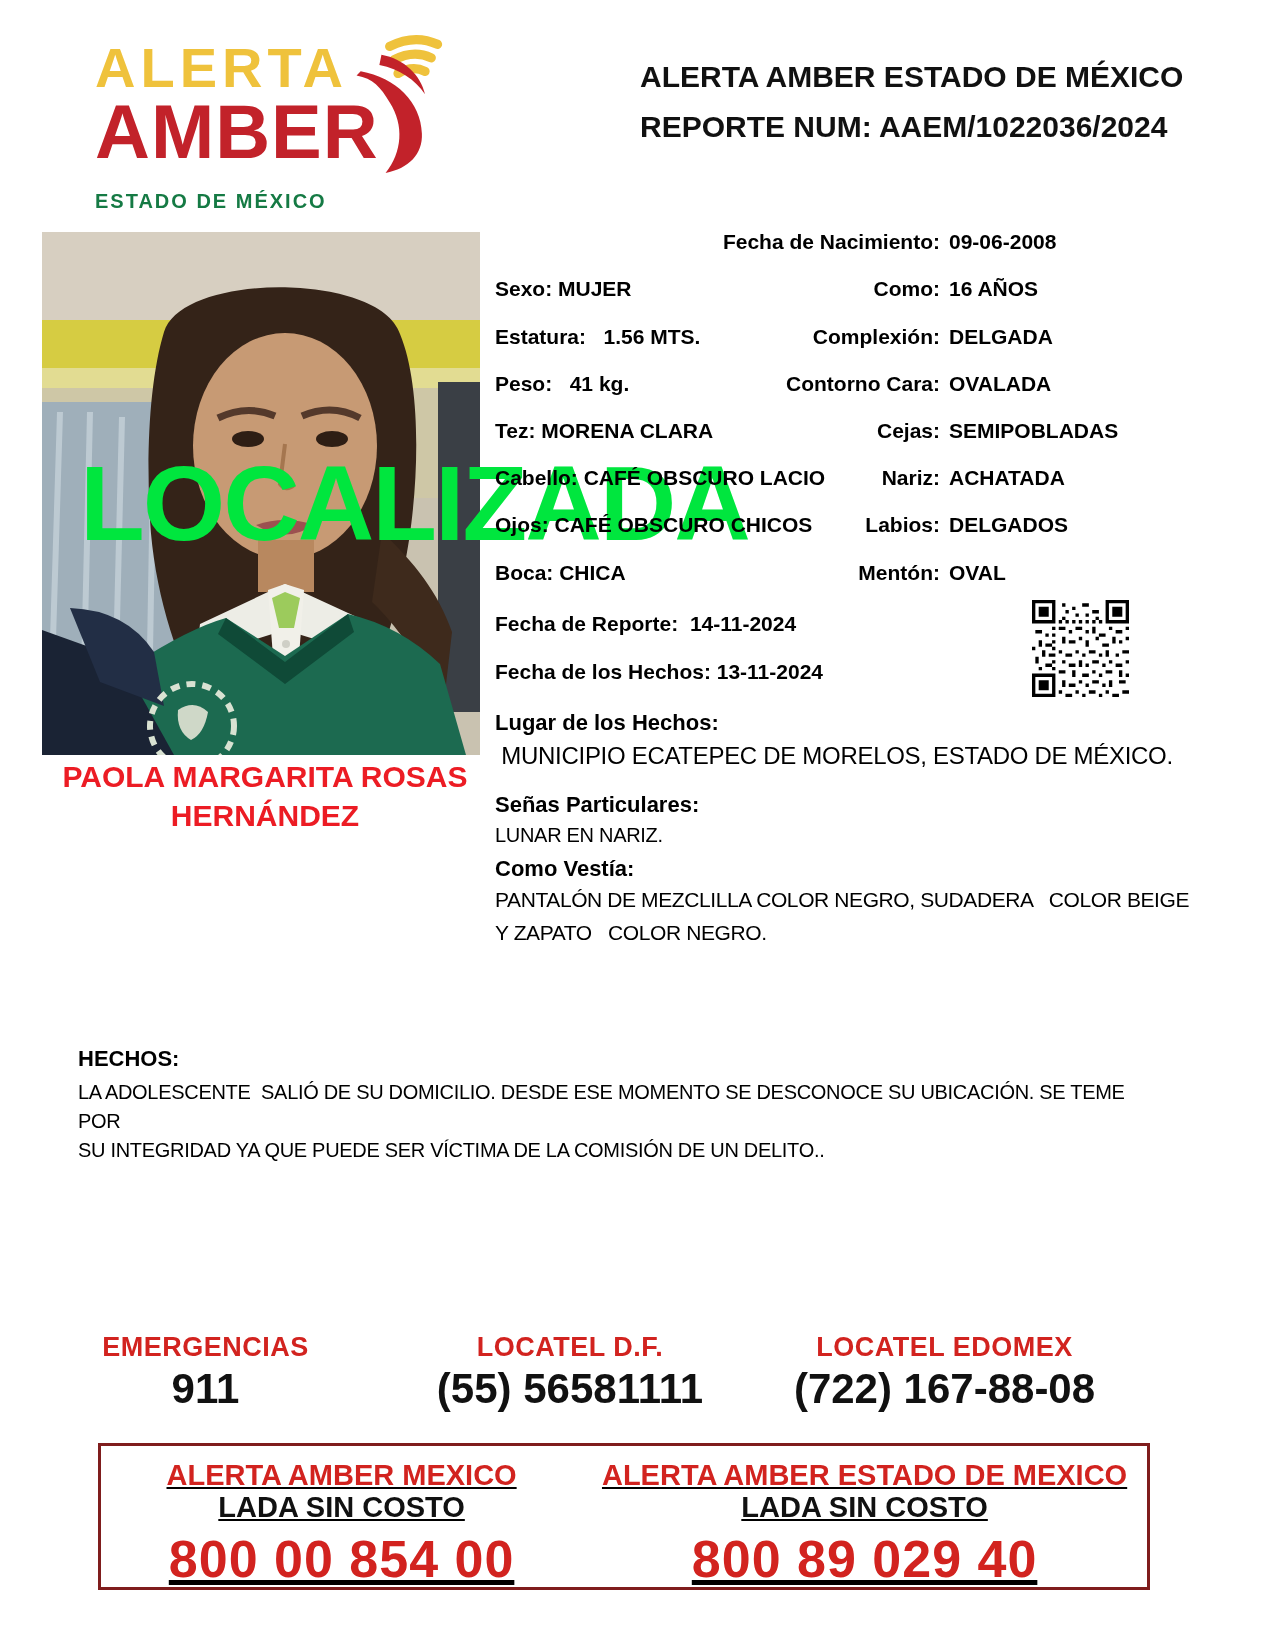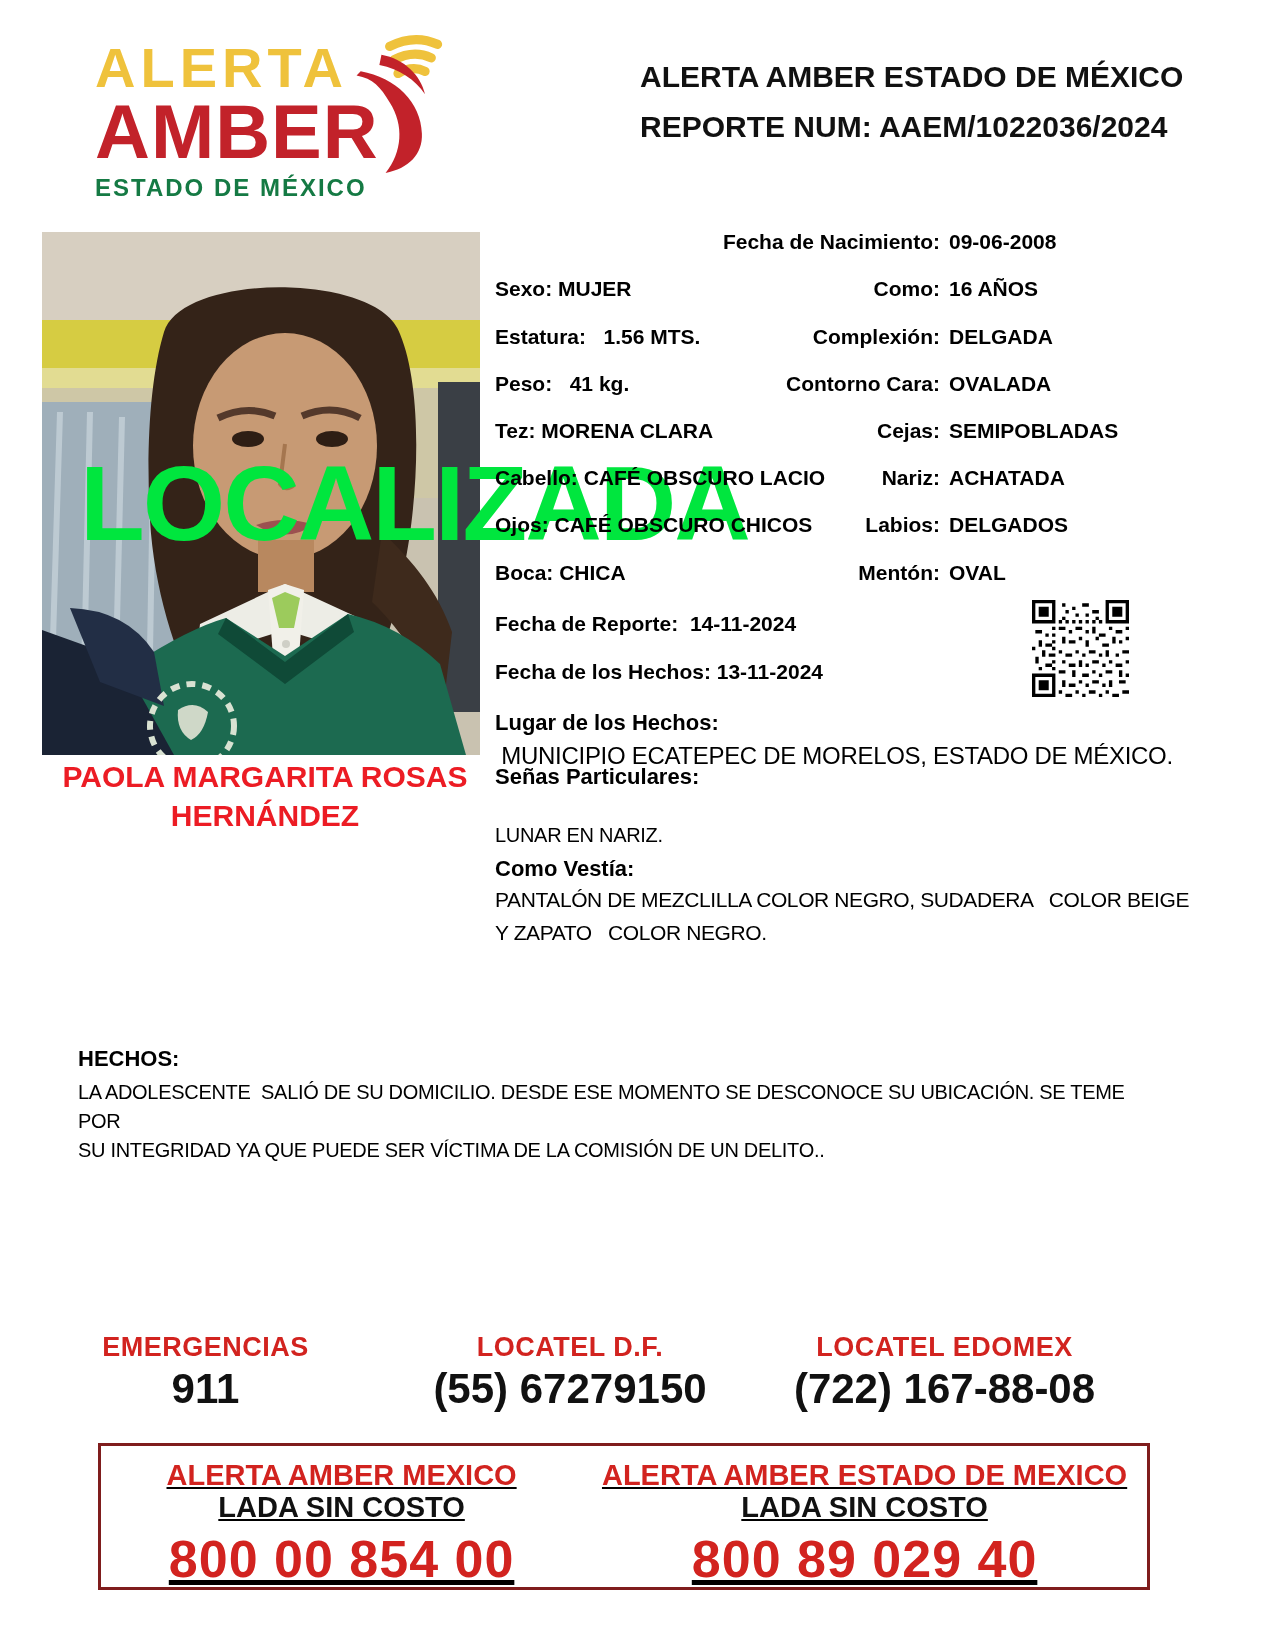--- a/index.html
+++ b/index.html
@@ -3,21 +3,21 @@
 <meta charset="utf-8">
 <style>
   html,body{margin:0;padding:0;background:#fff;}
   .page{position:relative;width:1275px;height:1650px;background:#ffffff;overflow:hidden;
         font-family:"Liberation Sans","DejaVu Sans",sans-serif;color:#000;padding-left:45px;}
 
   
   .logo{position:absolute;left:95px;top:40px;width:320px;height:180px;}
   .logo-l1{font-size:56px;font-weight:bold;color:var(--logo_yellow);letter-spacing:5px;line-height:56px;}
   .logo-l2{font-size:76px;font-weight:bold;color:var(--logo_red);letter-spacing:1px;line-height:68px;margin-top:2px;}
-  .logo-l3{font-size:24px;font-weight:bold;color:var(--logo_green);letter-spacing:2px;line-height:30px;margin-top:7px;}
+  .logo-l3{font-size:20px;font-weight:bold;color:var(--logo_green);letter-spacing:2px;line-height:30px;margin-top:20px;}
   .swoosh{position:absolute;left:228px;top:-6px;width:120px;height:140px;}
   .swoosh .red{fill:var(--logo_red);}
   .swoosh .wave{stroke:var(--logo_yellow);stroke-width:9;fill:none;stroke-linecap:round;}
 
   
   .doc-title,.doc-report{position:absolute;left:640px;width:560px;font-size:30px;font-weight:bold;color:#111;}
   .doc-title{top:60px;}
   .doc-report{top:110px;}
 
   
@@ -184,21 +184,21 @@
     <div class="drow" style="top:612px">
         <span class="dleft">Fecha de Reporte:  14-11-2024</span>
       </div>
     <div class="drow" style="top:660px">
         <span class="dleft">Fecha de los Hechos: 13-11-2024</span>
       </div>
 
     <div class="dlabel" style="top:710px">Lugar de los Hechos:</div>
     <div class="dvalue" style="top:742px"> MUNICIPIO ECATEPEC DE MORELOS, ESTADO DE MÉXICO.</div>
 
-    <div class="dlabel" style="top:764px">Señas Particulares:</div>
+    <div class="dlabel" style="top:792px">Señas Particulares:</div>
     <div class="dvalue small" style="top:824px">LUNAR EN NARIZ.</div>
 
     <div class="dlabel" style="top:856px">Como Vestía:</div>
     <div class="dvalue narrow" style="top:888px">PANTALÓN DE MEZCLILLA COLOR NEGRO, SUDADERA   COLOR BEIGE</div>
     <div class="dvalue narrow" style="top:921px">Y ZAPATO   COLOR NEGRO.</div>
   </div>
 
   <svg class="qr" viewBox="0 0 29 29">
     <rect width="29" height="29" fill="#fff"></rect>
     <g fill="#000">
@@ -224,21 +224,21 @@
     <div class="hechos-line">LA ADOLESCENTE  SALIÓ DE SU DOMICILIO. DESDE ESE MOMENTO SE DESCONOCE SU UBICACIÓN. SE TEME POR</div>
     <div class="hechos-line">SU INTEGRIDAD YA QUE PUEDE SER VÍCTIMA DE LA COMISIÓN DE UN DELITO..</div>
   </div>
 
   <div class="emcol c0">
     <div class="em-title">EMERGENCIAS</div>
     <div class="em-num">911</div>
   </div>
   <div class="emcol c1">
     <div class="em-title">LOCATEL D.F.</div>
-    <div class="em-num">(55) 67279150</div>
+    <div class="em-num">(55) 56581111</div>
   </div>
   <div class="emcol c2">
     <div class="em-title">LOCATEL EDOMEX</div>
     <div class="em-num">(722) 167-88-08</div>
   </div>
 
   <div class="hotbox">
     <div class="hotcol l">
       <div class="hot-title">ALERTA AMBER MEXICO</div>
       <div class="hot-sub">LADA SIN COSTO</div>

